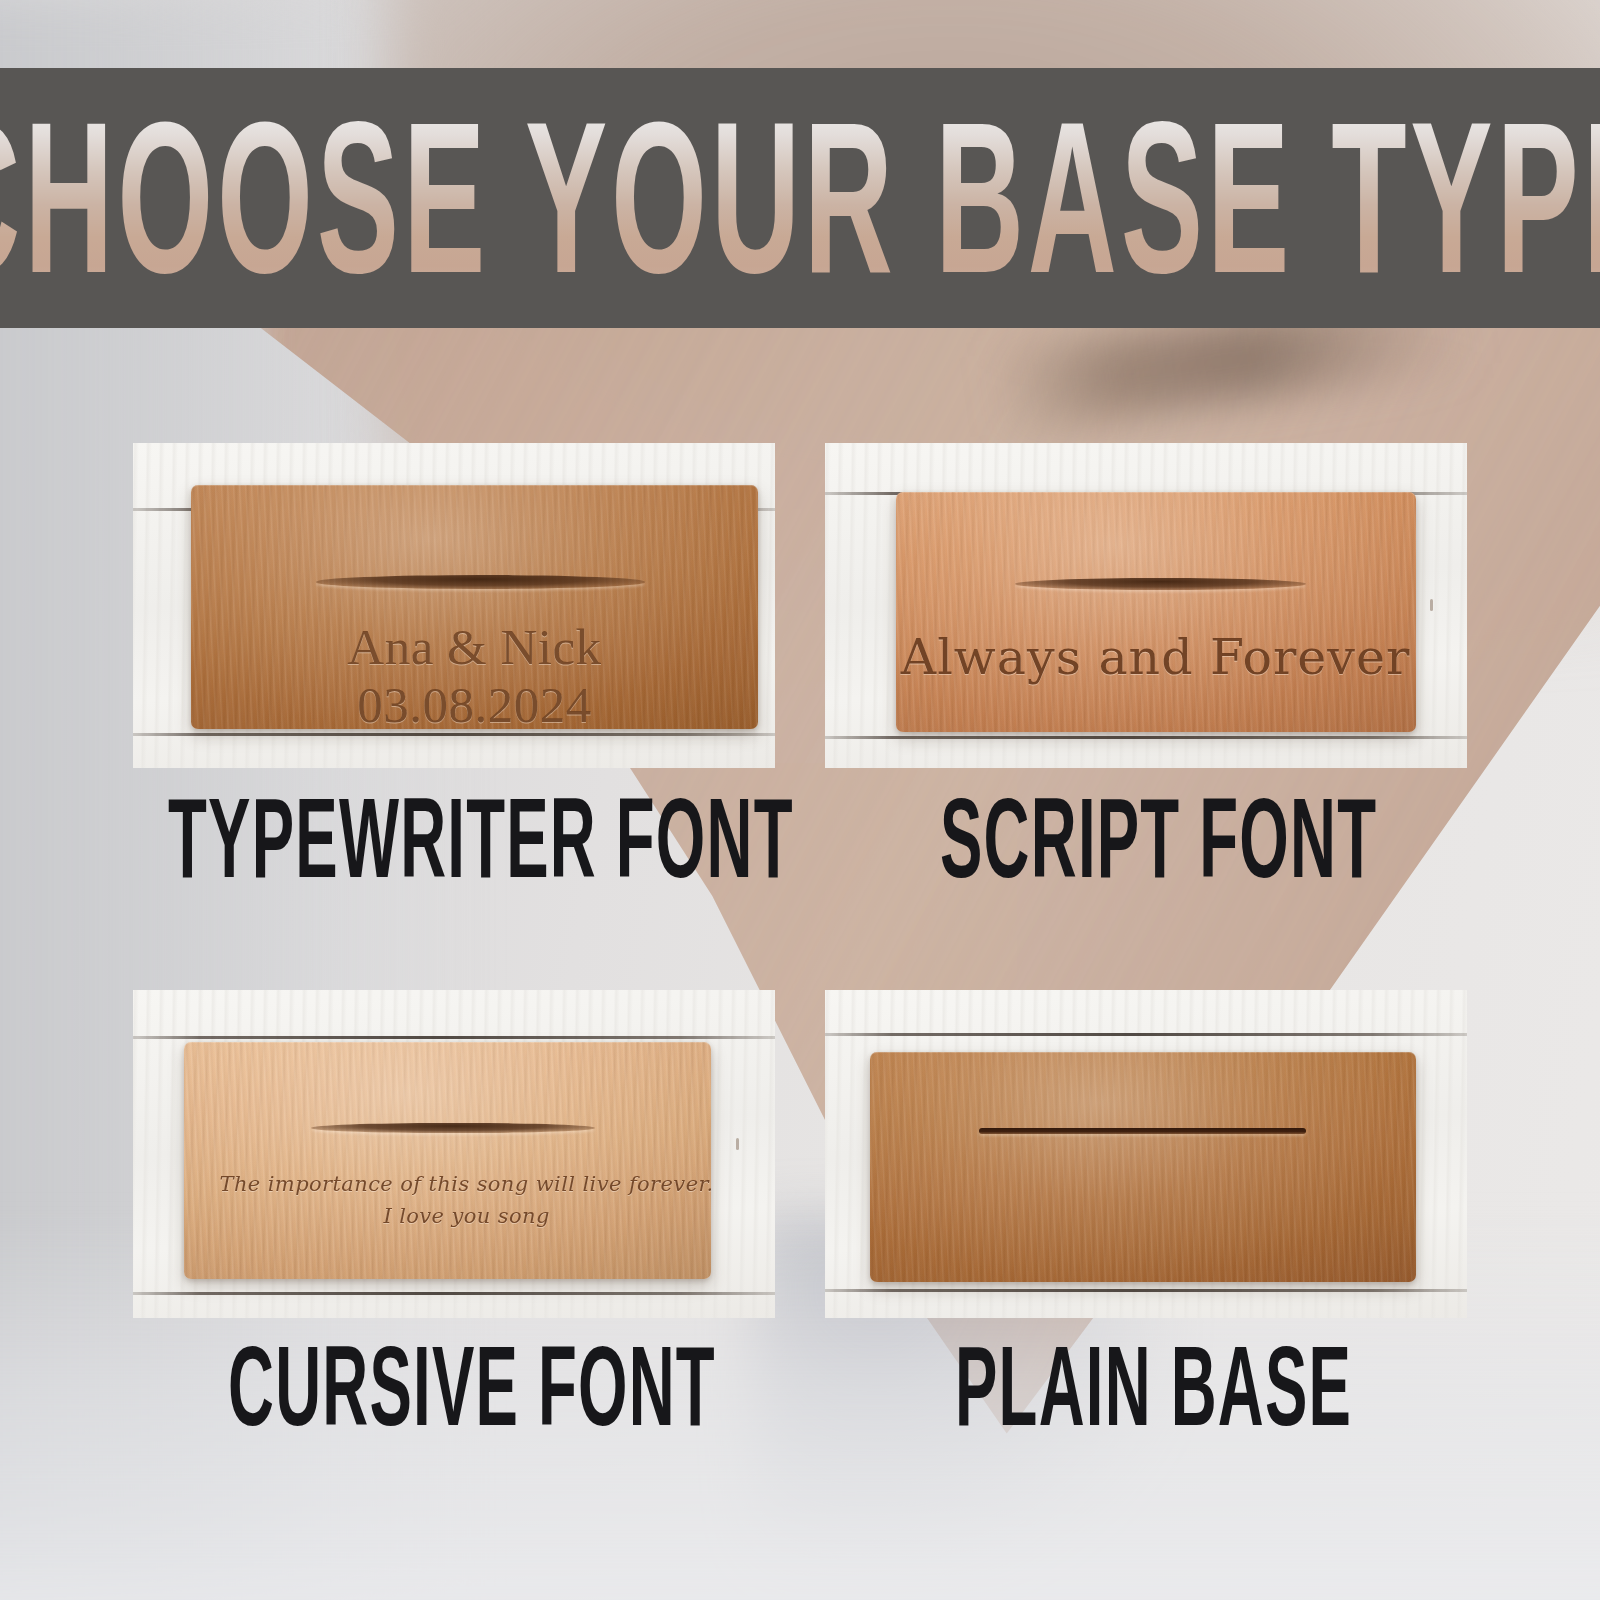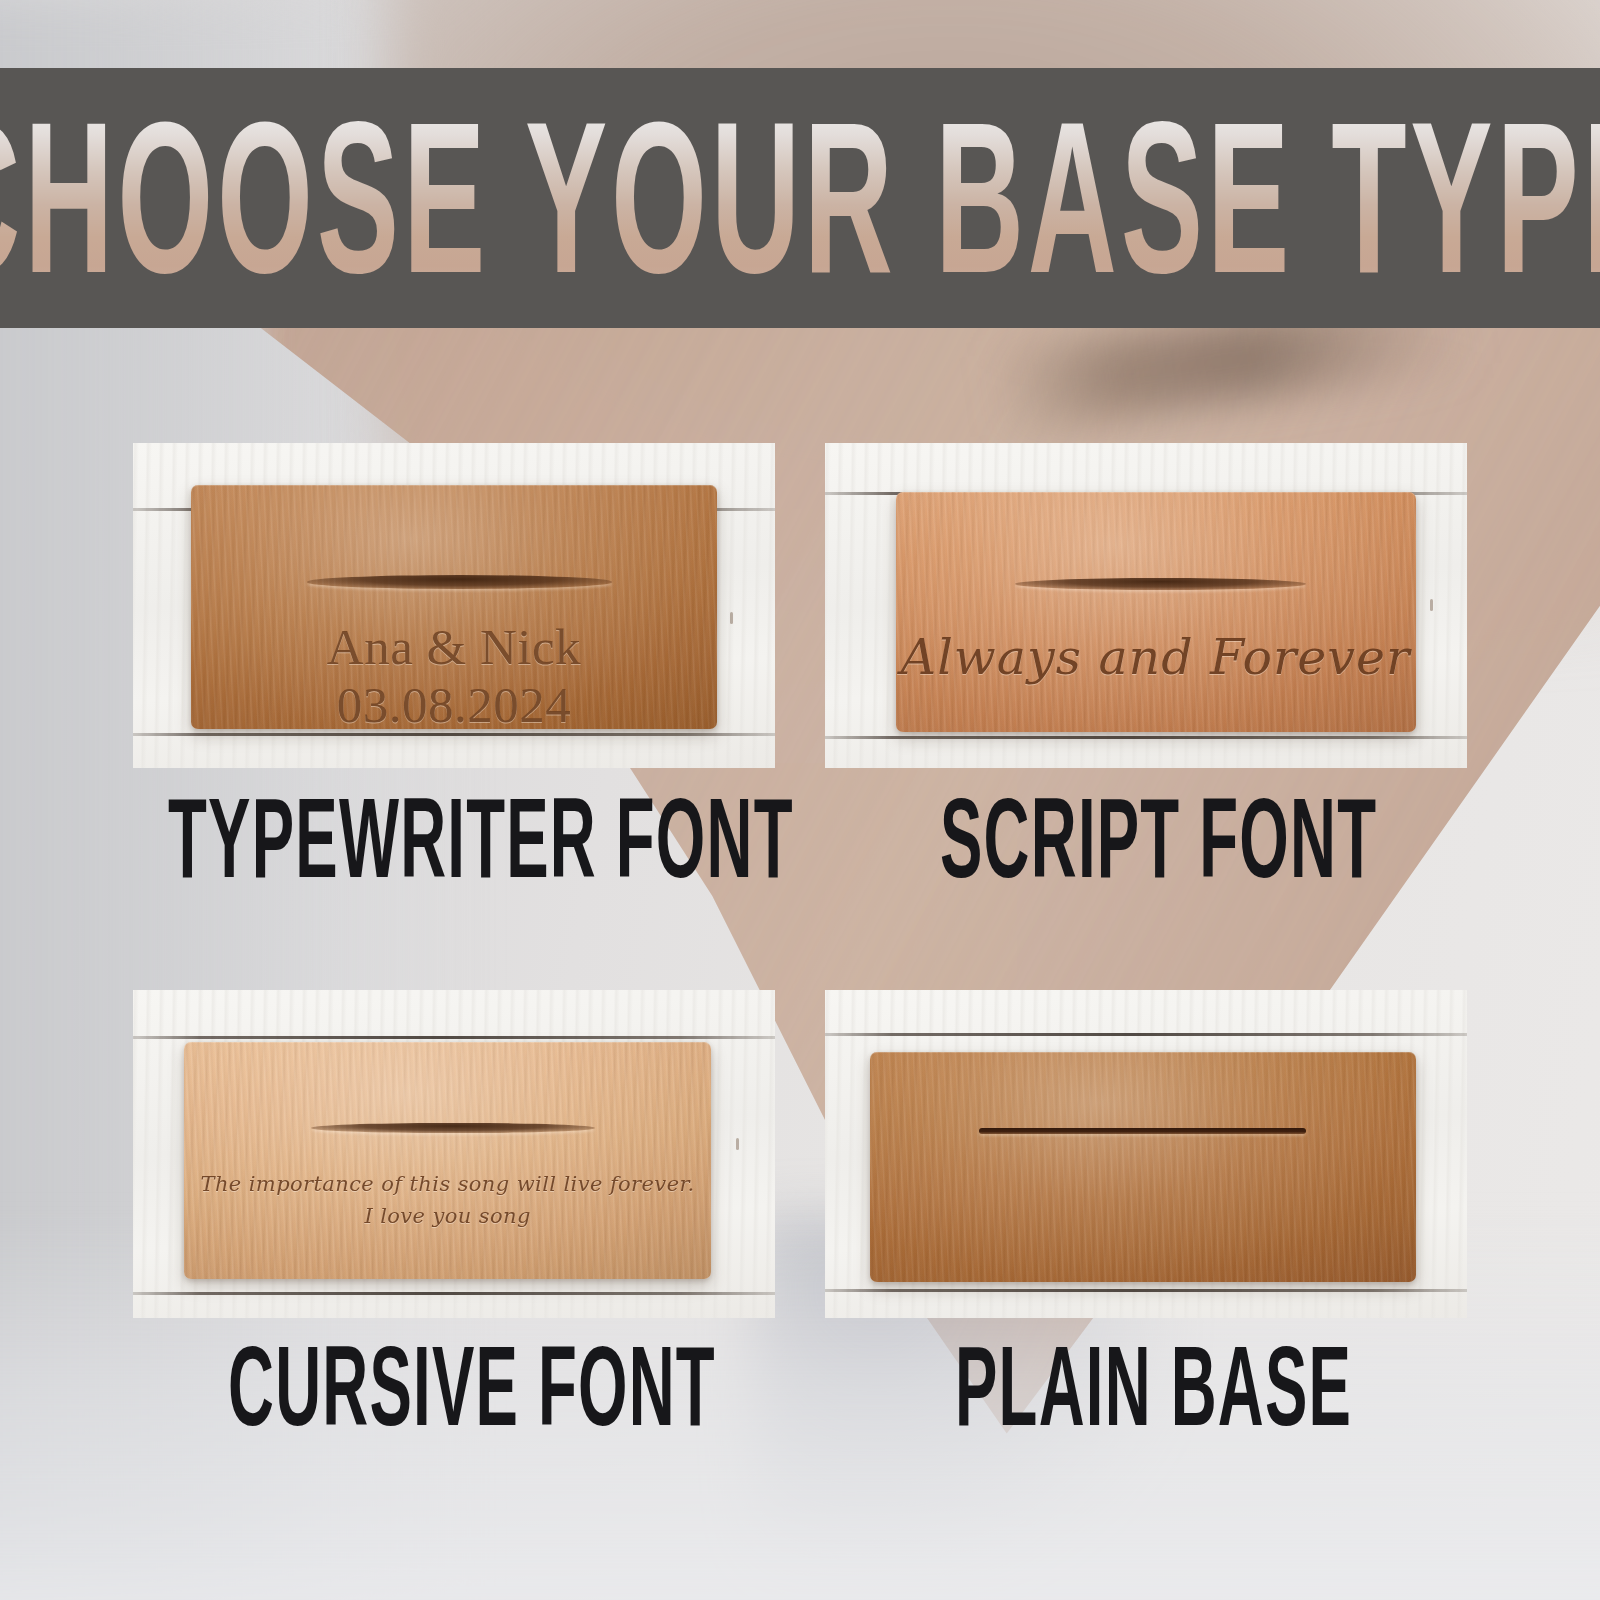--- a/index.html
+++ b/index.html
@@ -304,32 +304,32 @@
     pointer-events: none;
   }
   .eng-typewriter {
     font-family: "Liberation Serif", "DejaVu Serif", serif;
     font-size: 51px;
     line-height: 1.13;
     letter-spacing: 0.5px;
   }
   .eng-script {
     font-family: "DejaVu Serif", "Liberation Serif", serif;
-    font-style: italic;
     font-size: 49px;
     letter-spacing: 1px;
     color: rgba(104,58,28,0.92);
   }
   .eng-cursive {
     font-family: "DejaVu Serif", "Liberation Serif", serif;
     font-style: italic;
     font-size: 21px;
     line-height: 1.55;
     letter-spacing: 0.4px;
     color: rgba(104,60,30,0.90);
+    padding-left: 19px;
   }
 
   
   .caption {
     position: absolute;
     font-family: "Liberation Sans Narrow", "Liberation Sans", sans-serif;
     font-weight: 700;
     font-size: 106px;
     line-height: 1.0;
     letter-spacing: 2px;
@@ -363,21 +363,21 @@
     <div class="header-title">CHOOSE YOUR BASE TYPE</div>
   </div>
 
   <div class="tile tile-tl">
     <div class="planks">
       <div class="plank-seam s1"></div>
       <div class="plank-seam s2"></div>
       <div class="nail" style="right:42px; top:52%;"></div>
     </div>
     <div class="block" style="left:9%; top:13%; width:82%; height:75%;
-                background: linear-gradient(172deg,#c08350 0%,#b87a46 22%,#b2743f 48%,#ab6d3a 74%,#a2642f 100%);">
+                background: linear-gradient(172deg,#c08350 0%,#b87a46 22%,#b2743f 48%,#ab6d3a 74%,#a2642f 100%); padding-left: 41px;">
       <div class="block-grain"></div>
       <div class="block-sheen"></div>
       <div class="slot slot-curved" style="left:22%; top:37%; width:58%; height:5.5%;"></div>
       <div class="engraving eng-typewriter" style="top:55%;">
         <div>Ana &amp; Nick</div>
         <div>03.08.2024</div>
       </div>
     </div>
   </div>
   <div class="caption cap-tl">TYPEWRITER FONT</div>

